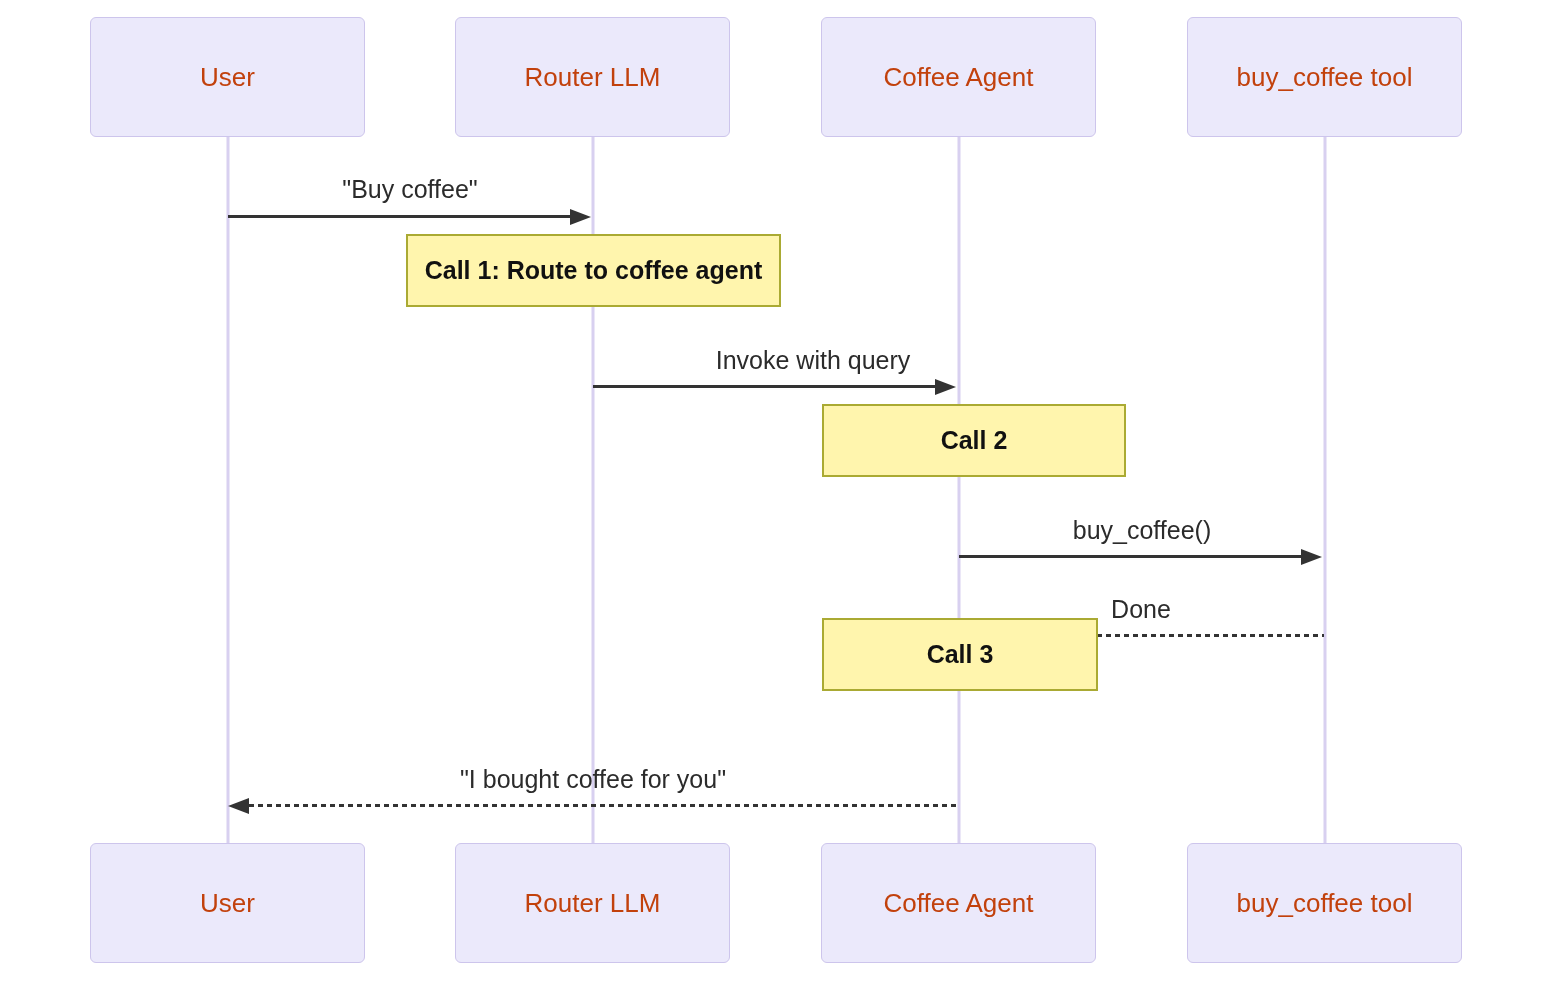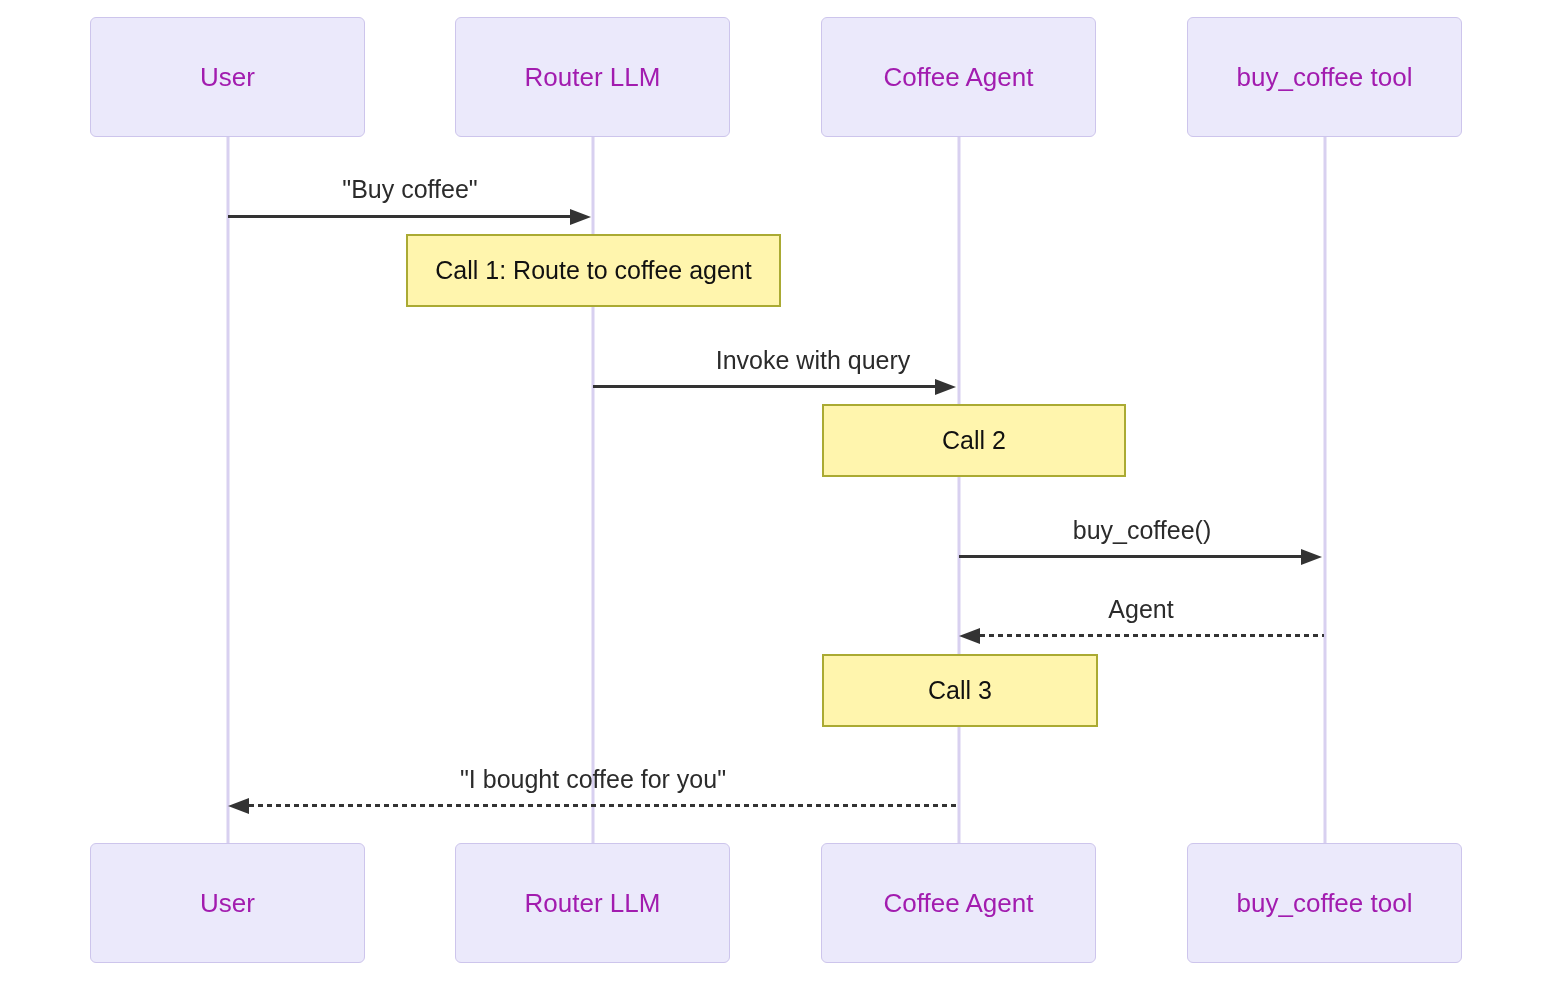--- a/index.html
+++ b/index.html
@@ -21,21 +21,21 @@
     width: 275px;
     height: 120px;
     background: #ebe9fb;
     border: 1.5px solid #cdc5ec;
     border-radius: 6px;
     box-sizing: border-box;
     display: flex;
     align-items: center;
     justify-content: center;
     font-size: 26px;
-    color: #a21caf;
+    color: #c2410c;
   }
   
   .lifeline {
     position: absolute;
     top: 137px;
     height: 707px;
     width: 3px;
     background: #d8d0f0;
     transform: translateX(-50%);
   }
@@ -76,20 +76,21 @@
     position: absolute;
     background: #fff5ad;
     border: 2px solid #aaaa33;
     box-sizing: border-box;
     display: flex;
     align-items: center;
     justify-content: center;
     font-size: 25px;
     color: #111111;
     white-space: nowrap;
+    font-weight: bold;
   }
 </style>
 </head>
 <body>
 
 <div class="diagram">
 
   <div class="lifeline" style="left:227.5px"></div>
   <div class="lifeline" style="left:592.5px"></div>
   <div class="lifeline" style="left:958.5px"></div>
@@ -134,25 +135,25 @@
   <div class="arrowhead-right" style="left:935px; top:378.5px"></div>
 
   <div class="note" style="left:822px; top:404px; width:304px; height:73px">
     <span>Call 2</span>
   </div>
 
   <div class="msg-label" style="left:1142px; top:516px">buy_coffee()</div>
   <div class="msg-line-solid" style="left:959px; top:555px; width:346px"></div>
   <div class="arrowhead-right" style="left:1301px; top:548.5px"></div>
 
-  <div class="msg-label" style="left:1141px; top:595px">Agent</div>
+  <div class="msg-label" style="left:1141px; top:595px">Done</div>
   <div class="msg-line-dashed" style="left:980px; top:634px; width:344px"></div>
   <div class="arrowhead-left" style="left:959px; top:627.5px"></div>
 
-  <div class="note" style="left:822px; top:654px; width:276px; height:73px">
+  <div class="note" style="left:822px; top:618px; width:276px; height:73px">
     <span>Call 3</span>
   </div>
 
   <div class="msg-label" style="left:593px; top:765px">"I bought coffee for you"</div>
   <div class="msg-line-dashed" style="left:249px; top:804px; width:709px"></div>
   <div class="arrowhead-left" style="left:228px; top:797.5px"></div>
 
 </div>
 
 </body></html>

